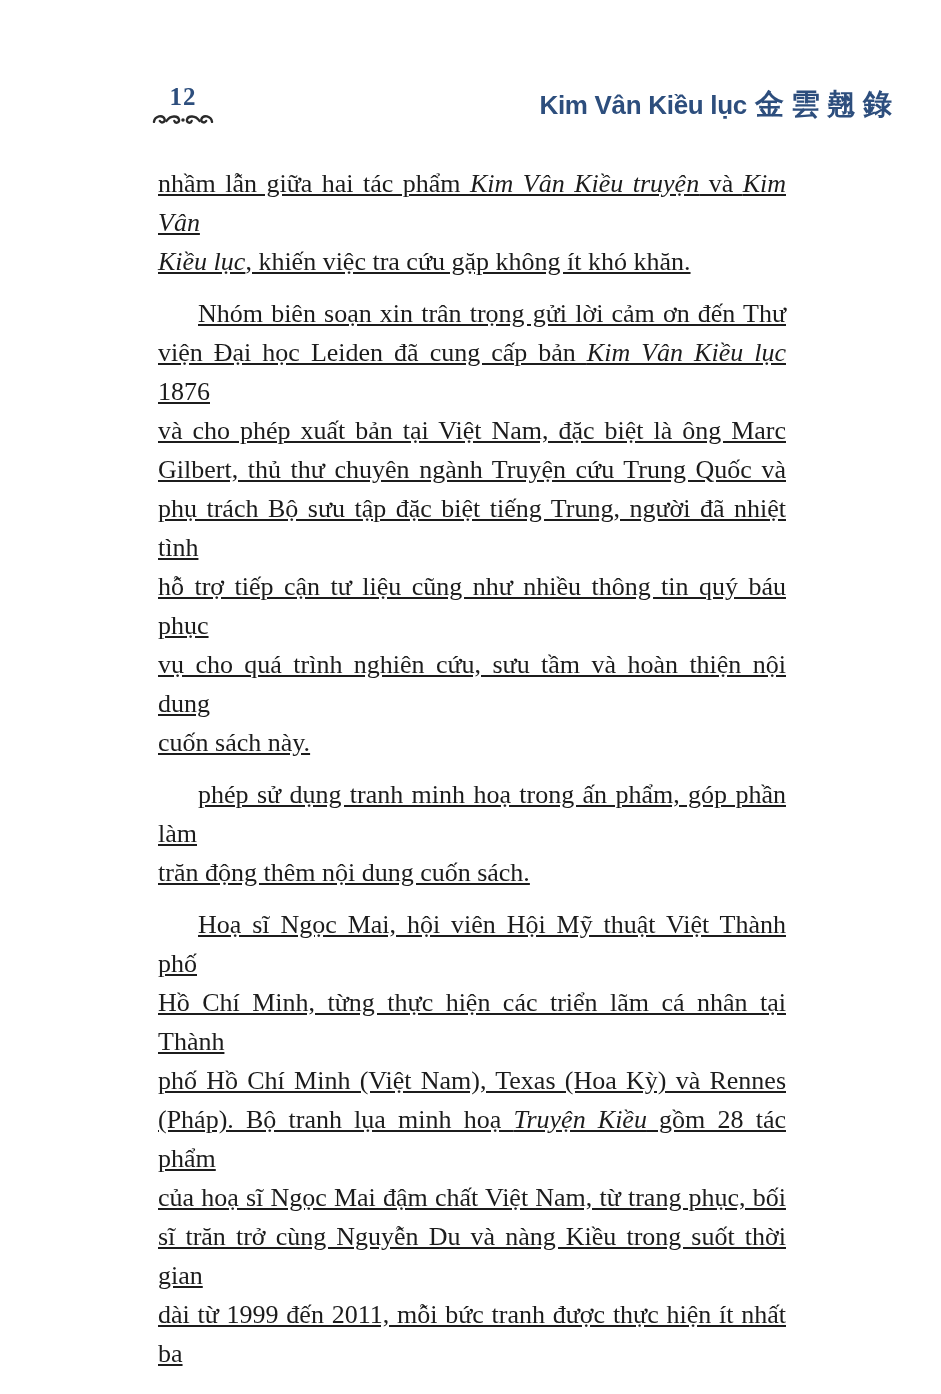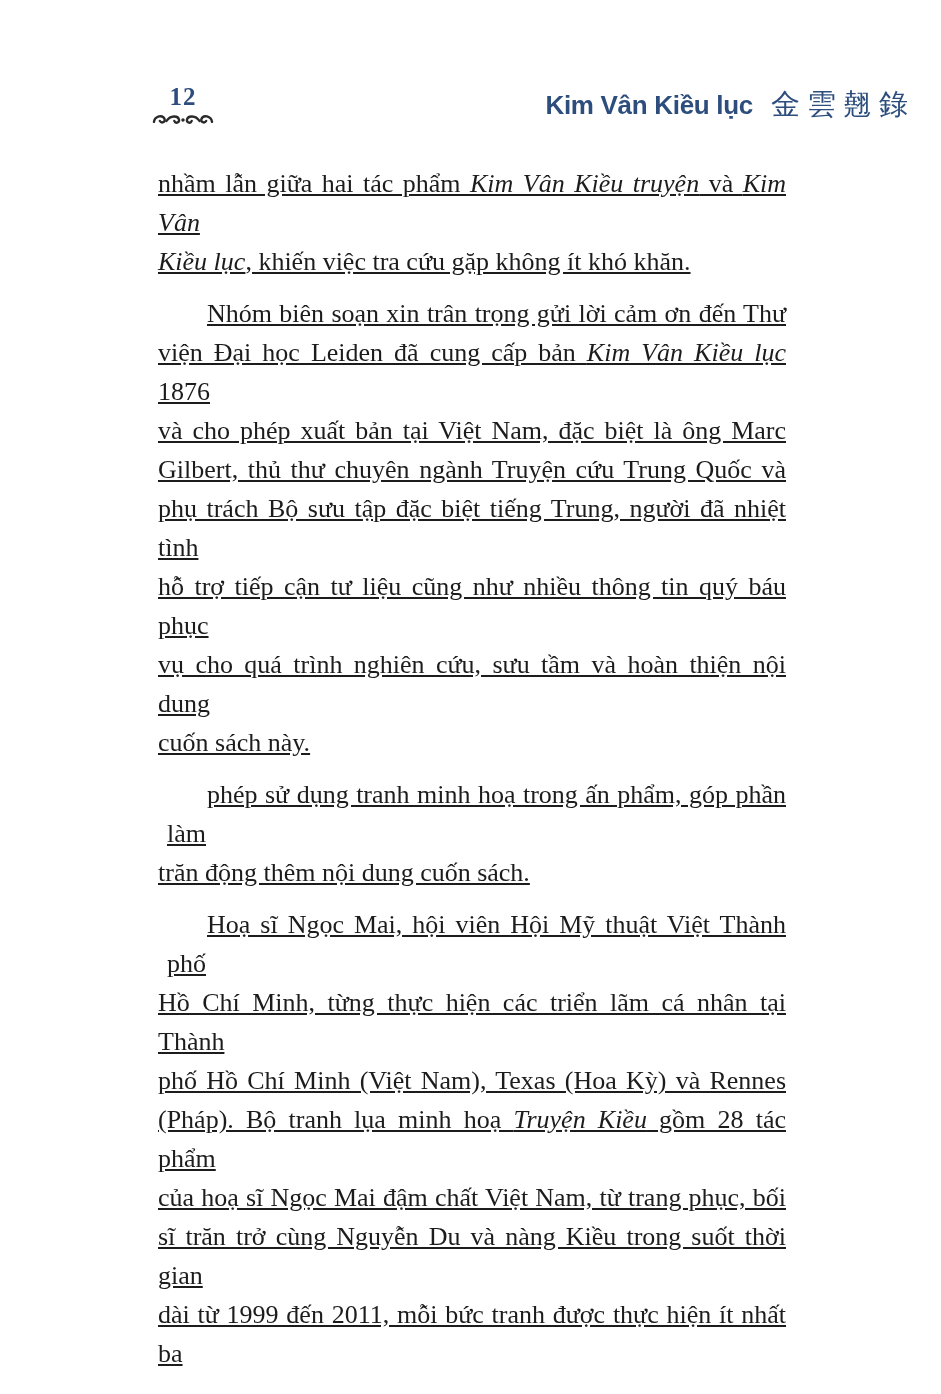--- a/index.html
+++ b/index.html
@@ -11,21 +11,21 @@
     overflow: hidden;
   }
   .page {
     position: absolute; inset: 0;
     background: #ffffff;
   }
 
   
   .header {
     position: absolute;
-    top: 84px; left: 0; right: 0;
+    top: 84px; left: 0; right: 16px;
     height: 56px;
   }
   .page-num-block {
     position: absolute;
     left: 148px; top: 0;
     width: 70px;
     text-align: center;
   }
   .page-number {
     font-family: "Liberation Serif", serif;
@@ -47,38 +47,38 @@
     text-align: right;
   }
   .running-title .latin {
     font-family: "Liberation Sans", sans-serif;
     font-weight: 700;
     font-size: 26px;
     letter-spacing: -0.3px;
   }
   .running-title .cjk {
     font-family: "Liberation Serif", serif;
-    font-weight: 400;
+    font-weight: 700;
     font-size: 29px;
     letter-spacing: 7px;
-    margin-left: 18px;
+    margin-left: 8px;
   }
 
   
   .body-text {
     position: absolute;
     left: 158px; top: 164px;
     width: 628px;
     font-size: 26px;
     line-height: 39px;
     color: #1c1c1c;
   }
   .paragraph { margin: 0 0 13px 0; text-decoration: underline; }
   .paragraph:last-child { margin-bottom: 0; }
-  .paragraph.indent .line:first-child { text-indent: 40px; margin-left: 9px; }
+  .paragraph.indent .line:first-child { text-indent: 40px; }
   .line {
     text-align: justify;
     text-align-last: justify;
     white-space: normal;
   }
   .line.no-just { text-align-last: left; }
   .seg-italic { font-style: italic; }
 </style>
 </head>
 <body>

